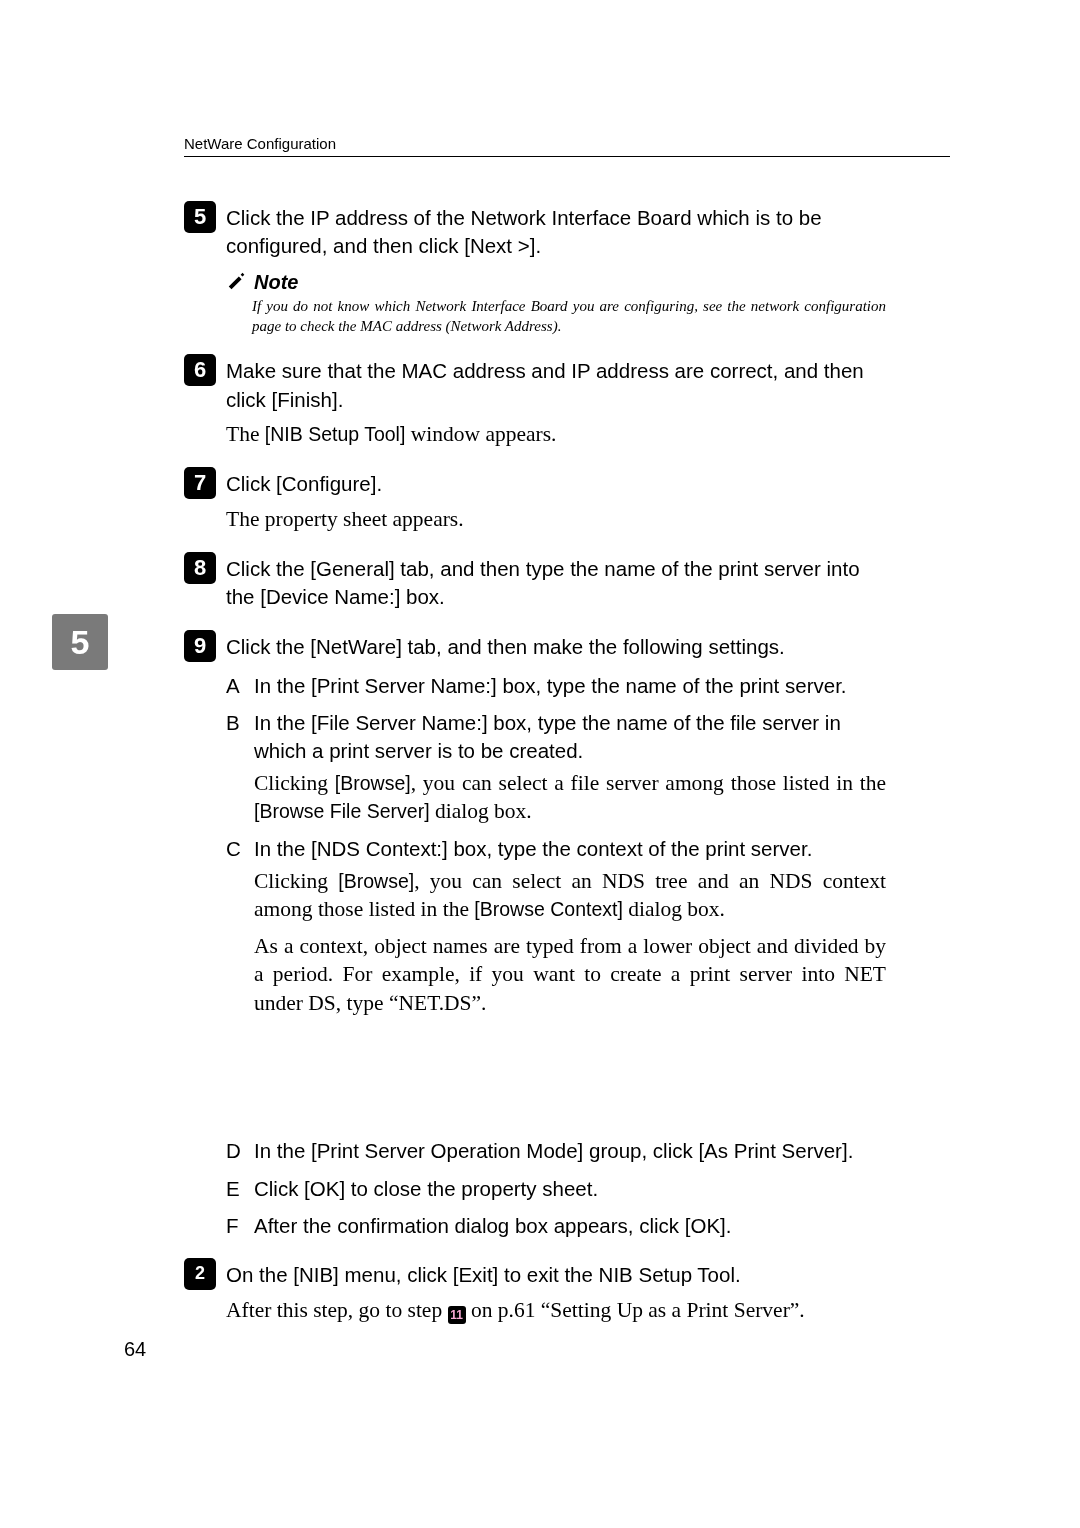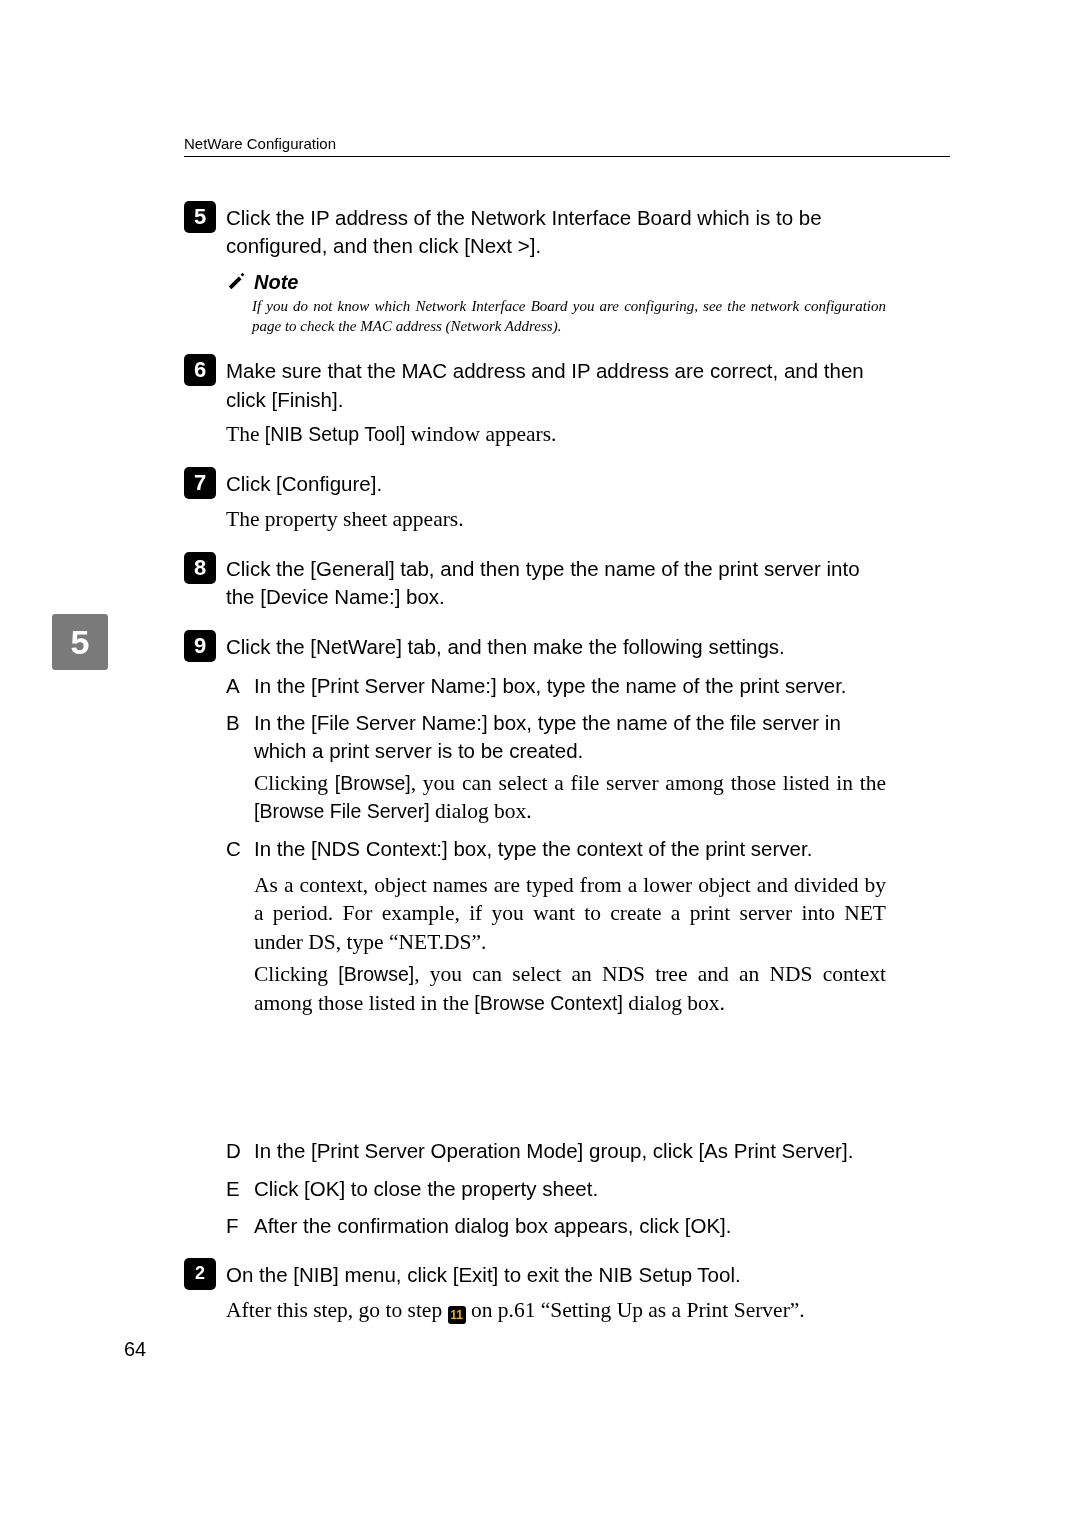--- a/index.html
+++ b/index.html
@@ -131,21 +131,21 @@
     font-size: 20px;
     position: absolute;
     left: 124px;
     bottom: 44px;
   }
   .inline-step {
     display: inline-flex;
     width: 18px;
     height: 18px;
     background: #000;
-    color: #eab308;
+    color: #f9a8d4;
     font-family: Arial, Helvetica, sans-serif;
     font-weight: bold;
     font-size: 12px;
     align-items: center;
     justify-content: center;
     border-radius: 3px;
     vertical-align: -2px;
   }
   .t-just { text-align: justify; }
 </style>
@@ -222,24 +222,24 @@
   <div class="sub-serif">
     <span>Clicking </span><span class="bold" style="font-family:Arial;font-size:19.5px">[Browse]</span><span>, you can select a file server among those listed in the </span><span class="bold" style="font-family:Arial;font-size:19.5px">[Browse File Server]</span><span> dialog box.</span>
   </div>
 
   <div class="sublist" style="margin-top:0">
     <div class="subitem">
       <div class="subletter">C</div>
       <div class="subbody"><span>In the  </span><span class="bold">[NDS Context:]</span><span> box, type the context of the print server.</span></div>
     </div>
   </div>
-  <div class="sub-serif" style="margin-top:8px">As a context, object names are typed from a lower object and divided by a period. For example, if you want to create a print server into NET under DS, type “NET.DS”.</div>
   <div class="sub-serif">
     <span>Clicking </span><span class="bold" style="font-family:Arial;font-size:19.5px">[Browse]</span><span>, you can select an NDS tree and an NDS context among those listed in the </span><span class="bold" style="font-family:Arial;font-size:19.5px">[Browse Context]</span><span> dialog box.</span>
   </div>
+  <div class="sub-serif" style="margin-top:8px">As a context, object names are typed from a lower object and divided by a period. For example, if you want to create a print server into NET under DS, type “NET.DS”.</div>
 
   <div class="sublist" style="margin-top:120px">
     <div class="subitem">
       <div class="subletter">D</div>
       <div class="subbody"><span>In the  </span><span class="bold">[Print Server Operation Mode]</span><span> group, click  </span><span class="bold">[As Print Server]</span><span>.</span></div>
     </div>
     <div class="subitem">
       <div class="subletter">E</div>
       <div class="subbody"><span>Click  </span><span class="bold">[OK]</span><span> to close the property sheet.</span></div>
     </div>

